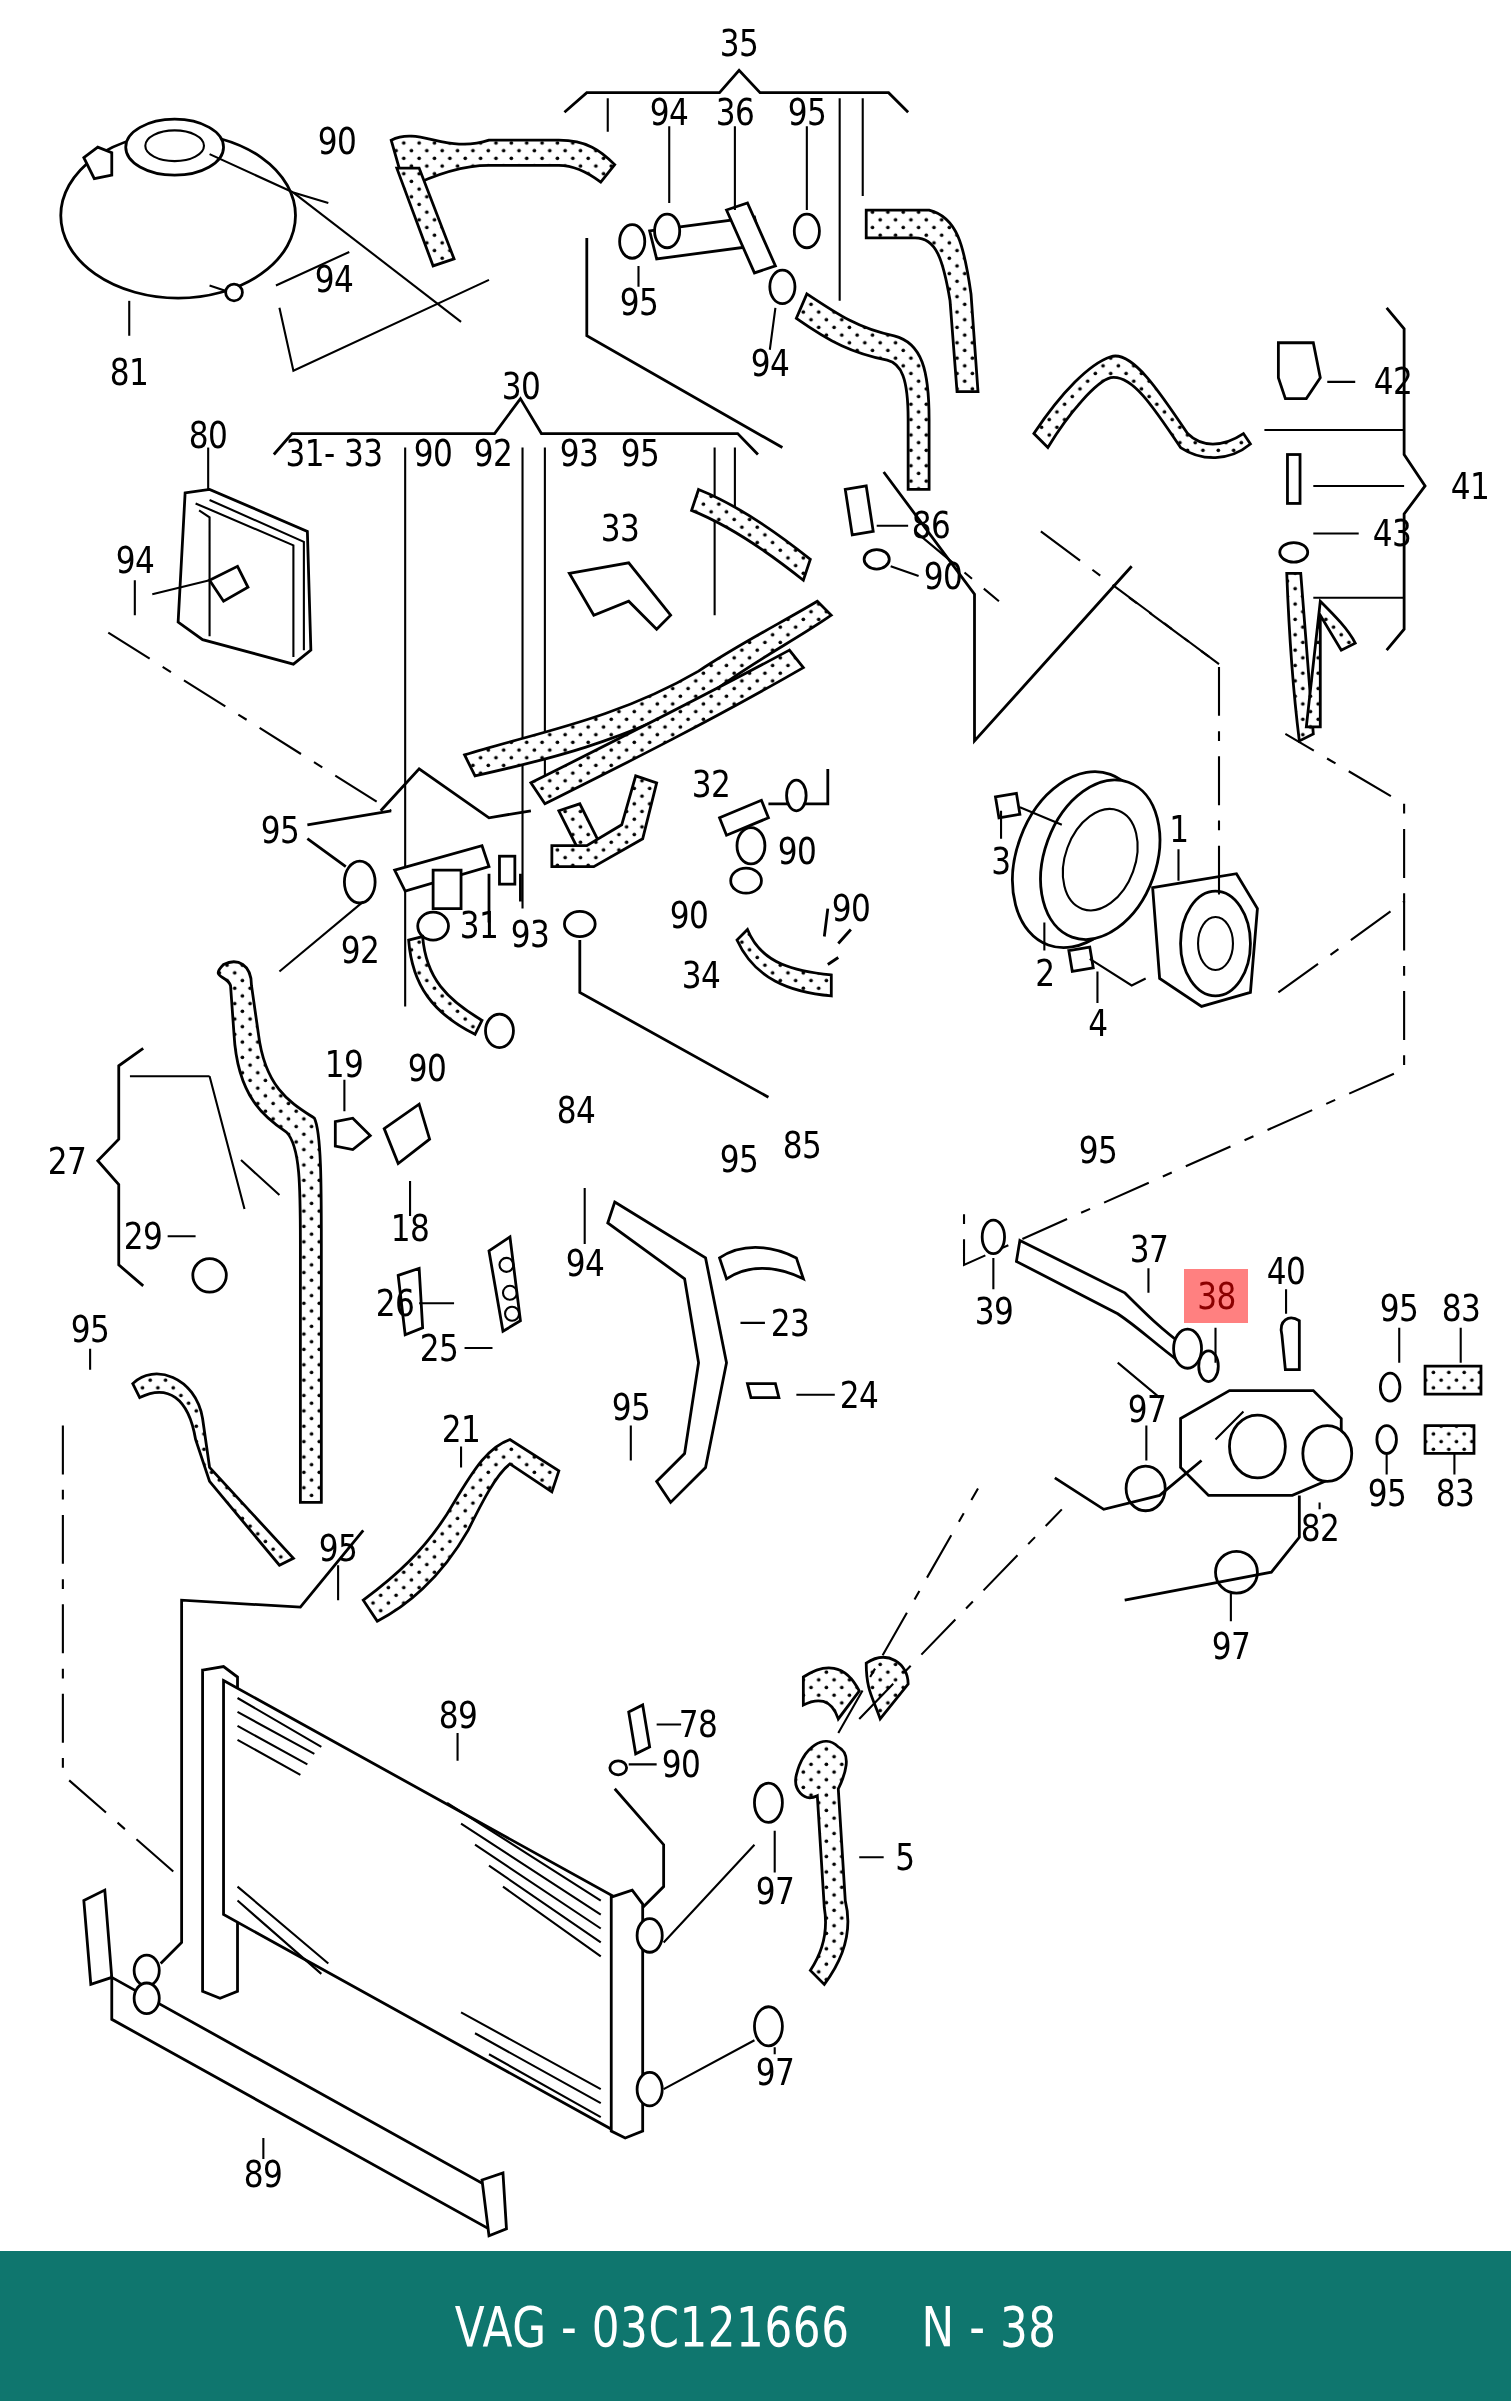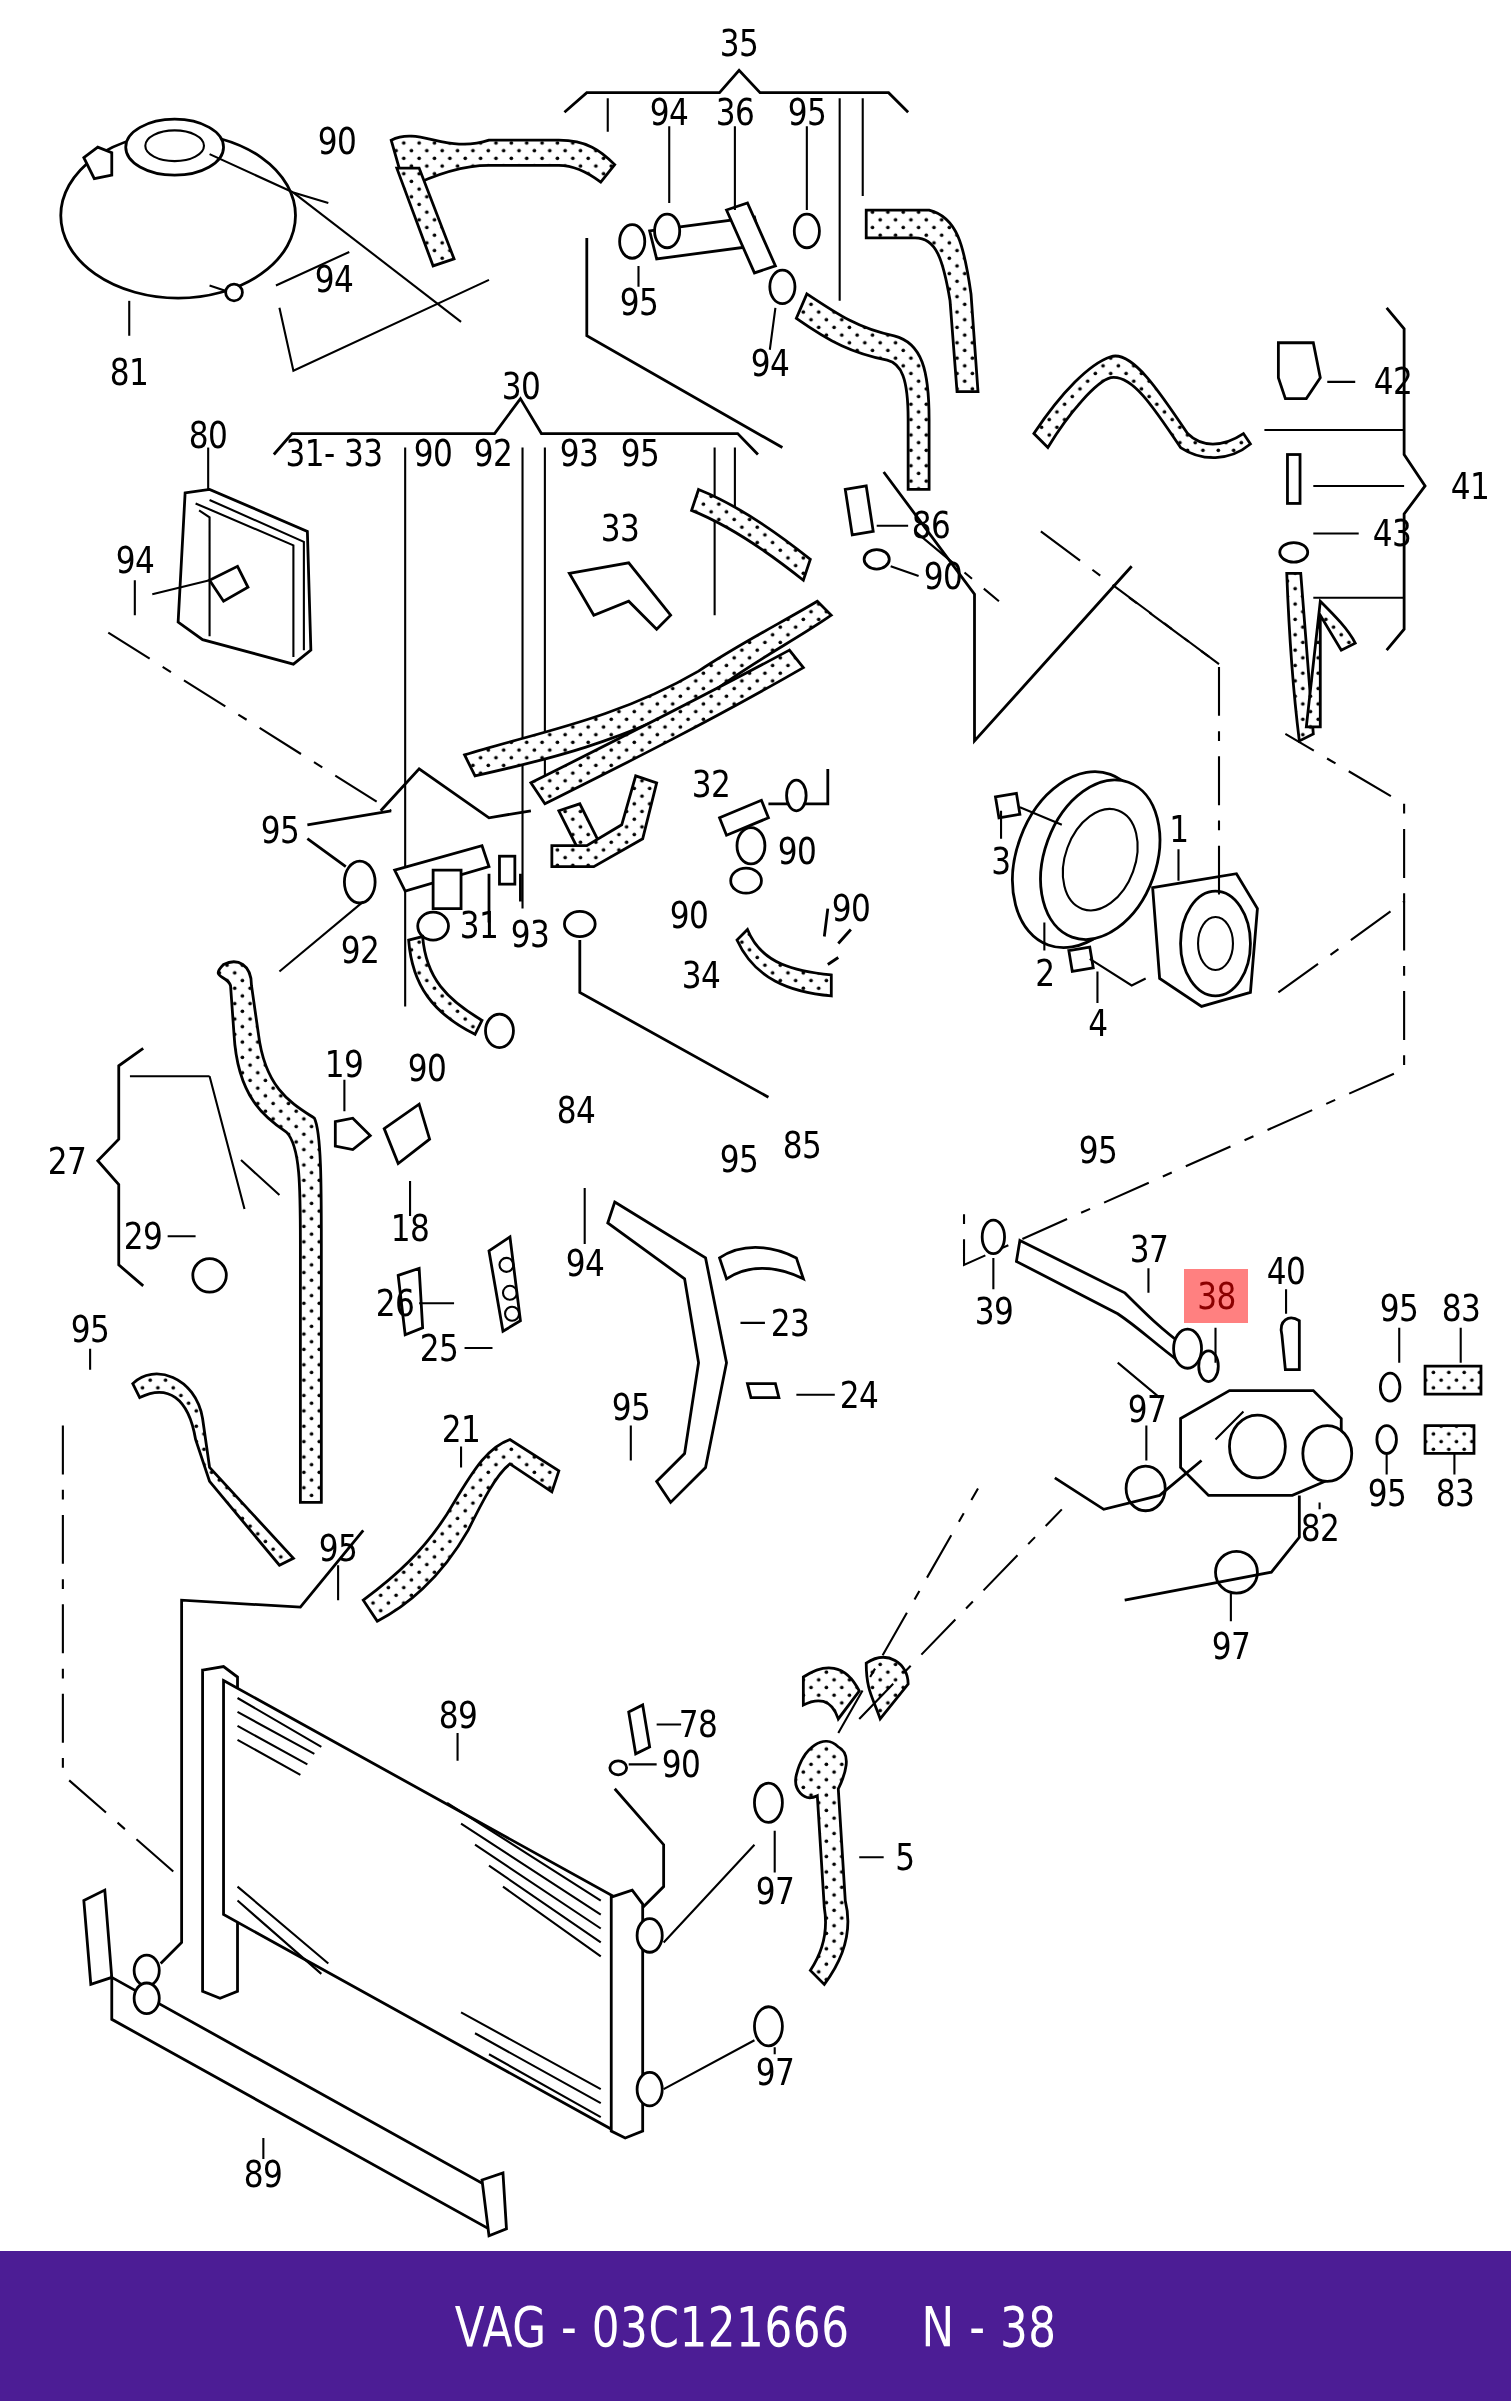--- a/index.html
+++ b/index.html
@@ -294,16 +294,16 @@
   <span class="callout narrow" style="left:905px;top:1857px">5</span>
   <span class="callout narrow" style="left:775px;top:1891px">97</span>
   <span class="callout narrow" style="left:775px;top:2072px">97</span>
   <span class="callout narrow" style="left:263px;top:2174px">89</span>
 </div>
 
 <div class="highlight-box" id="hl-box" style="background: rgb(255, 128, 128);">
   <span id="hl-text" style="color: rgb(139, 0, 0);">38</span>
 </div>
 
-<div class="footer" id="footer" style="background: #4c1d95;">
+<div class="footer" id="footer" style="background: #0f766e;">
   <span class="footer-text" id="footer-text" style="color: rgb(255, 255, 255);">VAG - 03C121666     N - 38</span>
 </div>
 
 
 </body></html>

